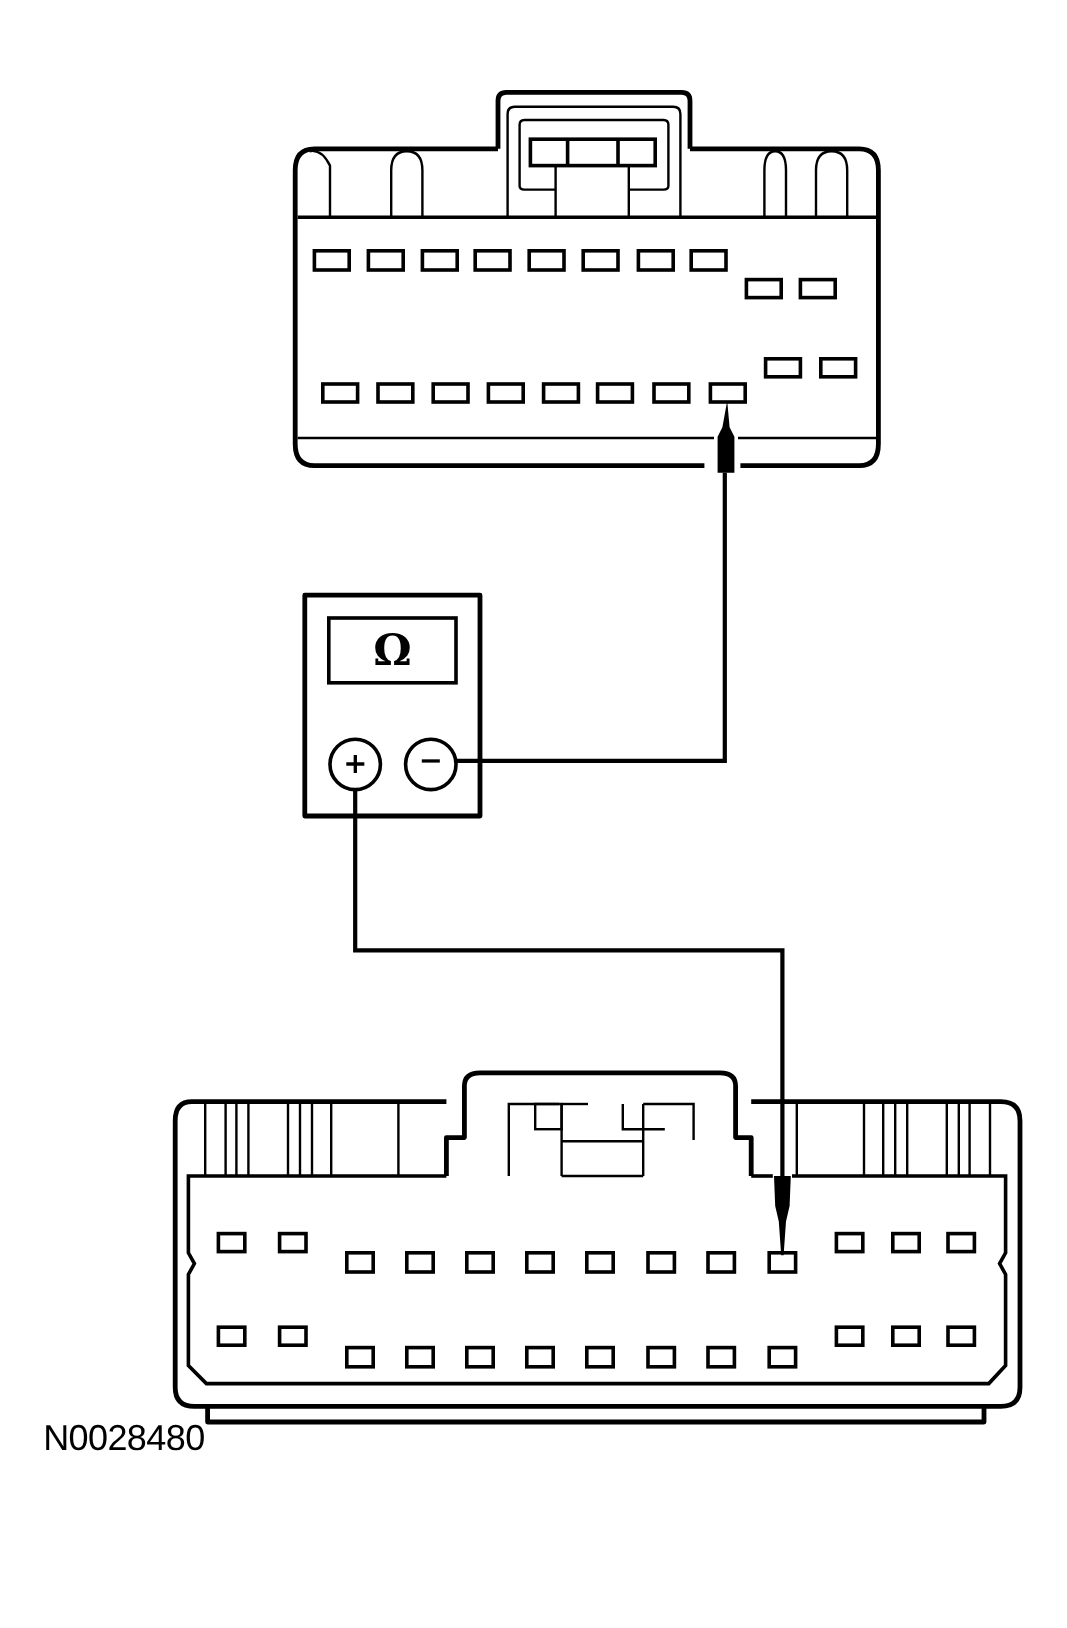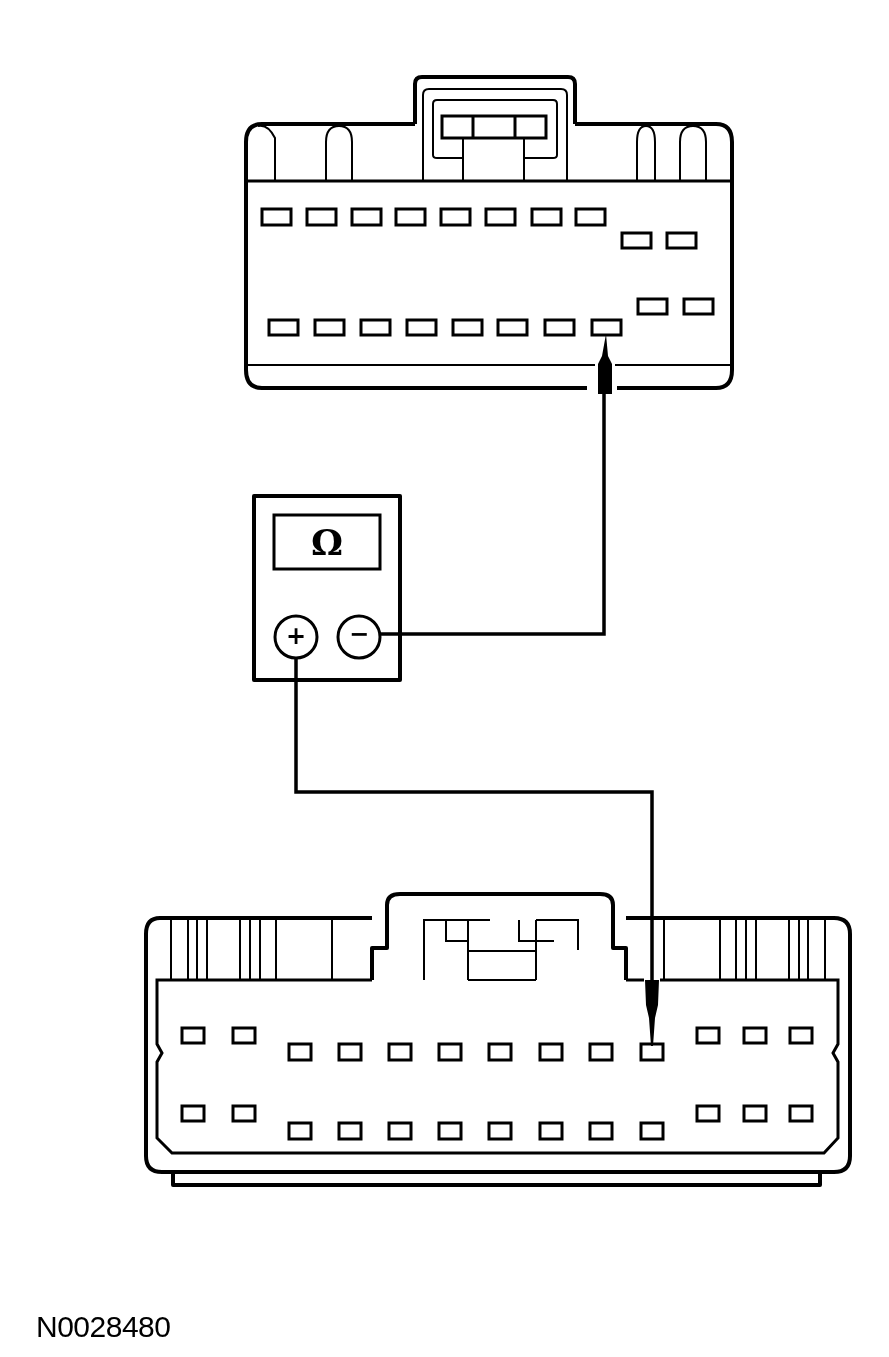--- a/index.html
+++ b/index.html
@@ -4,21 +4,21 @@
   <style>
     html, body { margin: 0; padding: 0; background: #ffffff; }
     body { width: 889px; height: 1357px; position: relative; overflow: hidden; }
     svg { position: absolute; left: 0; top: 0; }
     .thick { fill: none; stroke: #000; stroke-width: 4; stroke-linejoin: round; }
     .med { fill: none; stroke: #000; stroke-width: 3; }
     .thin { fill: none; stroke: #000; stroke-width: 2; }
     .pin { fill: #fff; stroke: #000; stroke-width: 3; }
     .wire { fill: none; stroke: #000; stroke-width: 3.5; }
     .label {
-      position: absolute; left: 36px; top: 1310px;
+      position: absolute; left: 36px; top: 1182px;
       font-family: "Liberation Sans", sans-serif; font-size: 30px; color: #000;
       letter-spacing: -0.5px;
     }
     .omega {
       position: absolute; left: 274px; top: 515px; width: 106px; height: 54px;
       font-family: "DejaVu Serif", serif; font-size: 36px; font-weight: bold;
       text-align: center; line-height: 54px; color: #000;
     }
     .term {
       position: absolute; width: 42px; height: 42px; line-height: 40px; text-align: center;

